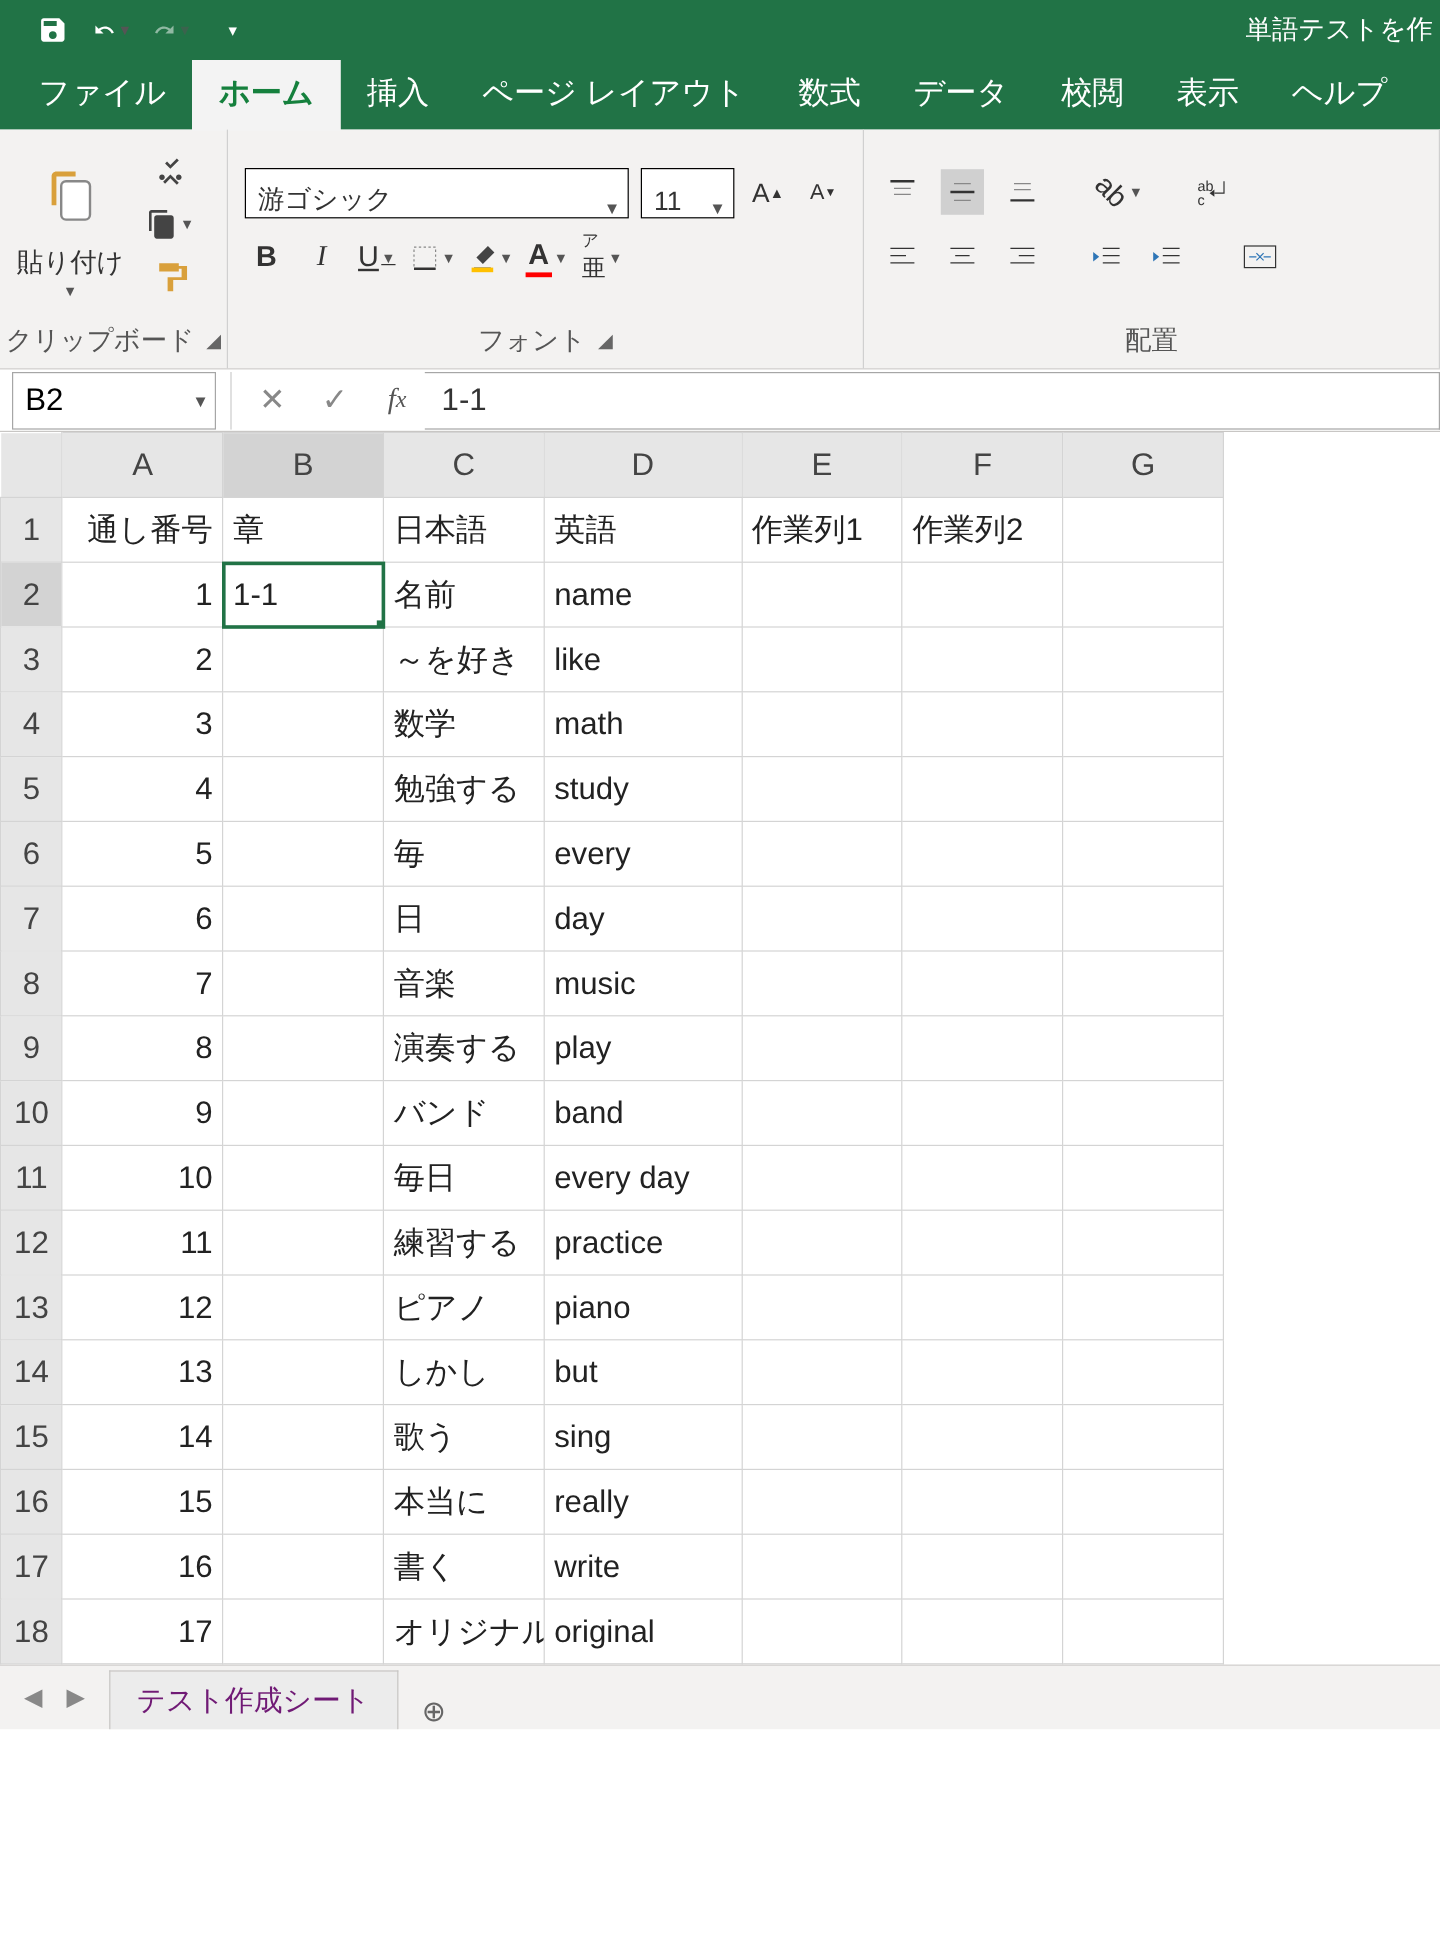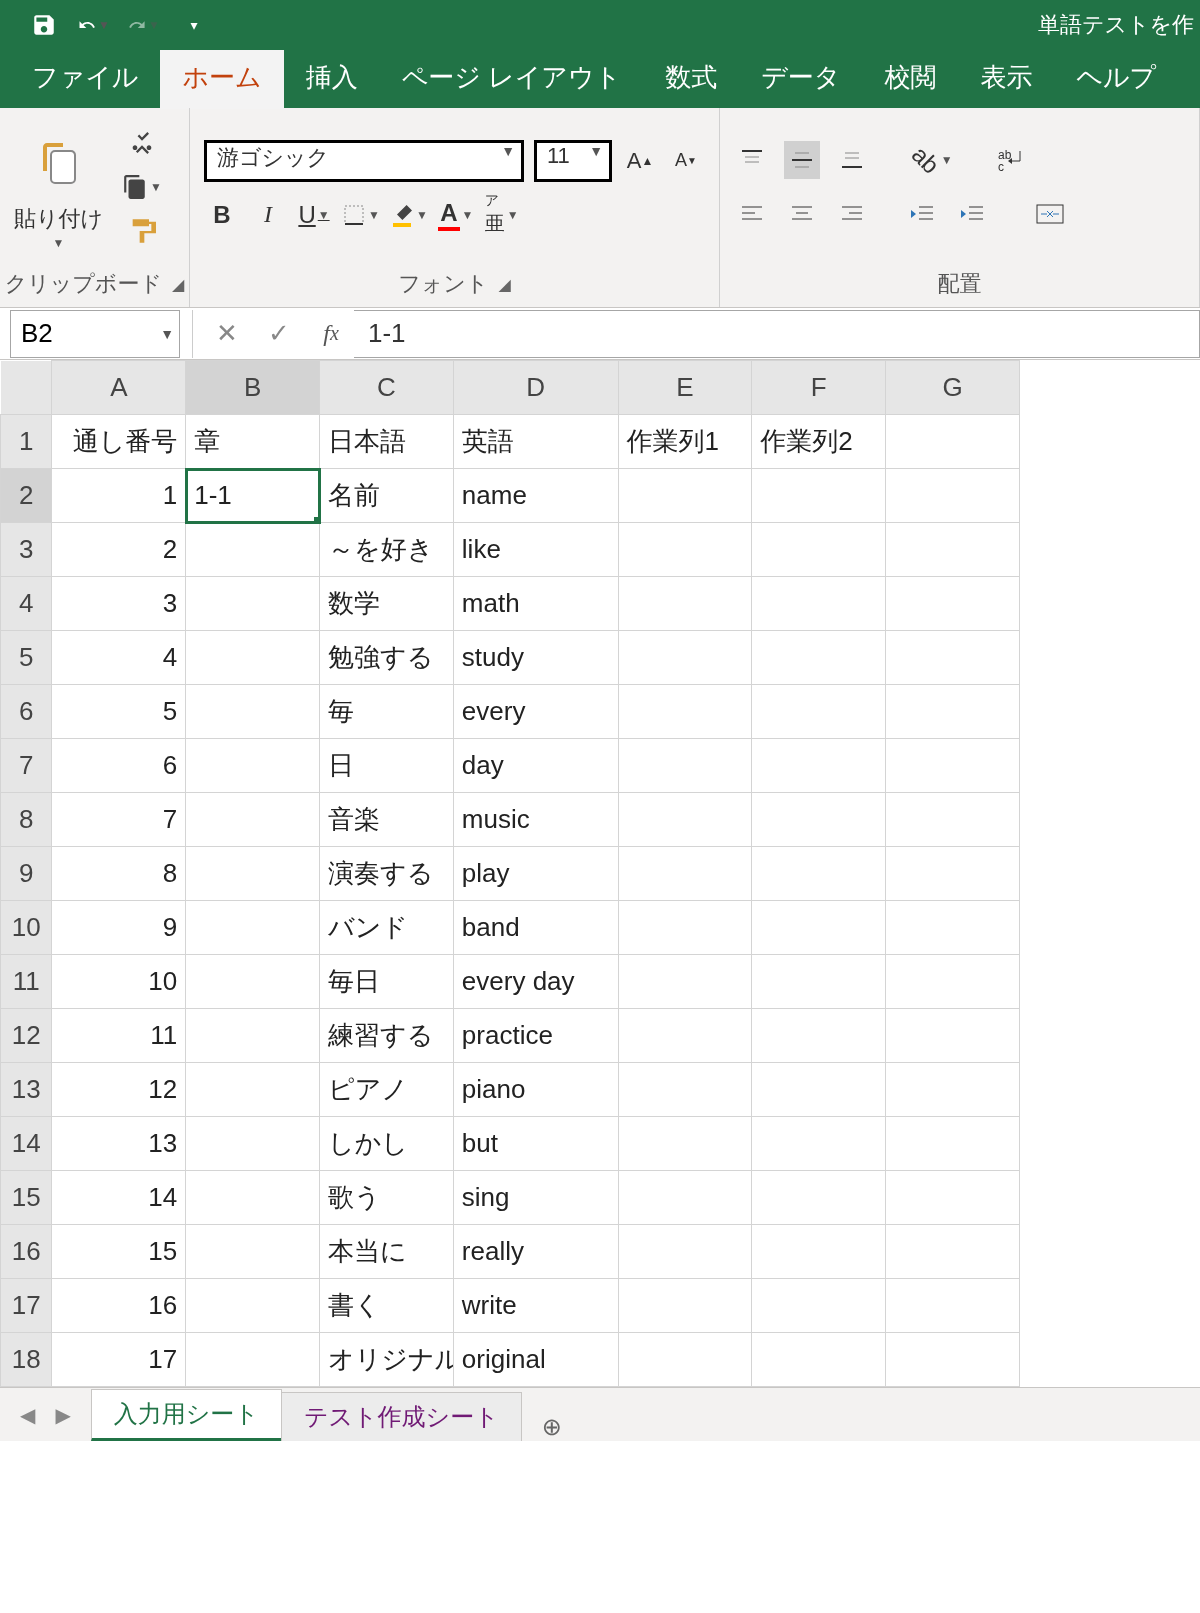--- a/index.html
+++ b/index.html
@@ -14,38 +14,38 @@
 
   
   .titlebar { background:#217346; height:50px; display:flex; align-items:center; color:#fff; }
   .titlebar .qat { display:flex; align-items:center; gap:18px; padding-left:28px; }
   .titlebar .qat .qbtn { width:32px; height:32px; display:flex; align-items:center; justify-content:center; cursor:pointer; }
   .titlebar .title-right { margin-left:auto; padding-right:6px; font-size:22px; white-space:nowrap; }
 
   
   .tabstrip { background:#217346; height:58px; display:flex; align-items:flex-start; padding-left:10px; }
   .tabstrip .tab { color:#fff; font-size:26px; padding:10px 22px 14px; cursor:pointer; }
-  .tabstrip .tab.active { background:#f3f3f3; color:#c2410c; font-weight:400; }
+  .tabstrip .tab.active { background:#f3f3f3; color:#15803d; font-weight:700; }
 
   
   .ribbon { background:#f3f2f1; border-bottom:1px solid #c8c6c4; height:200px; display:flex; }
   .group { border-right:1px solid #d0d0d0; display:flex; flex-direction:column; height:100%; }
   .group-body { flex:1; display:flex; align-items:center; padding:8px 14px; gap:8px; }
   .group-label { text-align:center; font-size:22px; color:#555; padding:4px 0 8px; display:flex; justify-content:center; align-items:center; gap:10px; }
   .group-label .launcher { font-size:16px; color:#666; cursor:pointer; }
 
   .clipboard-col { display:flex; flex-direction:column; align-items:center; gap:2px; }
   .paste-big { width:72px; height:78px; display:flex; flex-direction:column; align-items:center; justify-content:center; cursor:pointer; }
   .paste-label { font-size:22px; color:#333; }
   .clip-side { display:flex; flex-direction:column; gap:10px; padding-left:8px; }
   .clip-btn { width:46px; height:34px; display:flex; align-items:center; justify-content:center; cursor:pointer; font-size:26px; }
 
   .font-col { display:flex; flex-direction:column; gap:14px; }
   .font-row { display:flex; align-items:center; gap:10px; }
-  .combo { background:#fff; border:3px solid #000000; height:42px; display:flex; align-items:flex-start; justify-content:space-between; padding:0 6px 0 10px; font-size:22px; color:#333; cursor:pointer; }
+  .combo { background:#fff; border:1px solid #000000; height:42px; display:flex; align-items:flex-end; justify-content:space-between; padding:0 6px 0 10px; font-size:22px; color:#333; cursor:pointer; }
   .combo .arrow { font-size:14px; color:#555; }
   .tbtn { min-width:36px; height:38px; display:flex; align-items:center; justify-content:center; cursor:pointer; font-size:24px; color:#333; }
   .split-btn { display:flex; align-items:center; }
   .split-btn .arrow { font-size:12px; color:#555; margin-left:2px; }
 
   .align-col { display:flex; flex-direction:column; gap:16px; }
   .align-row { display:flex; gap:14px; align-items:center; }
 
   
   .fbar-wrap { display:flex; align-items:center; border-bottom:1px solid #c8c6c4; height:52px; background:#fff; }
@@ -529,17 +529,16 @@
       </tbody>
   </table>
 </div>
 
 <div class="sheetbar">
   <div class="sheet-nav">
     <span class="navbtn">◀</span>
     <span class="navbtn">▶</span>
   </div>
   <div class="sheet-tabs">
-    <div class="sheet-tab active">入力用シート</div>
     <div class="sheet-tab">テスト作成シート</div>
     <div class="sheet-add">⊕</div>
   </div>
 </div>
 
 </body></html>

